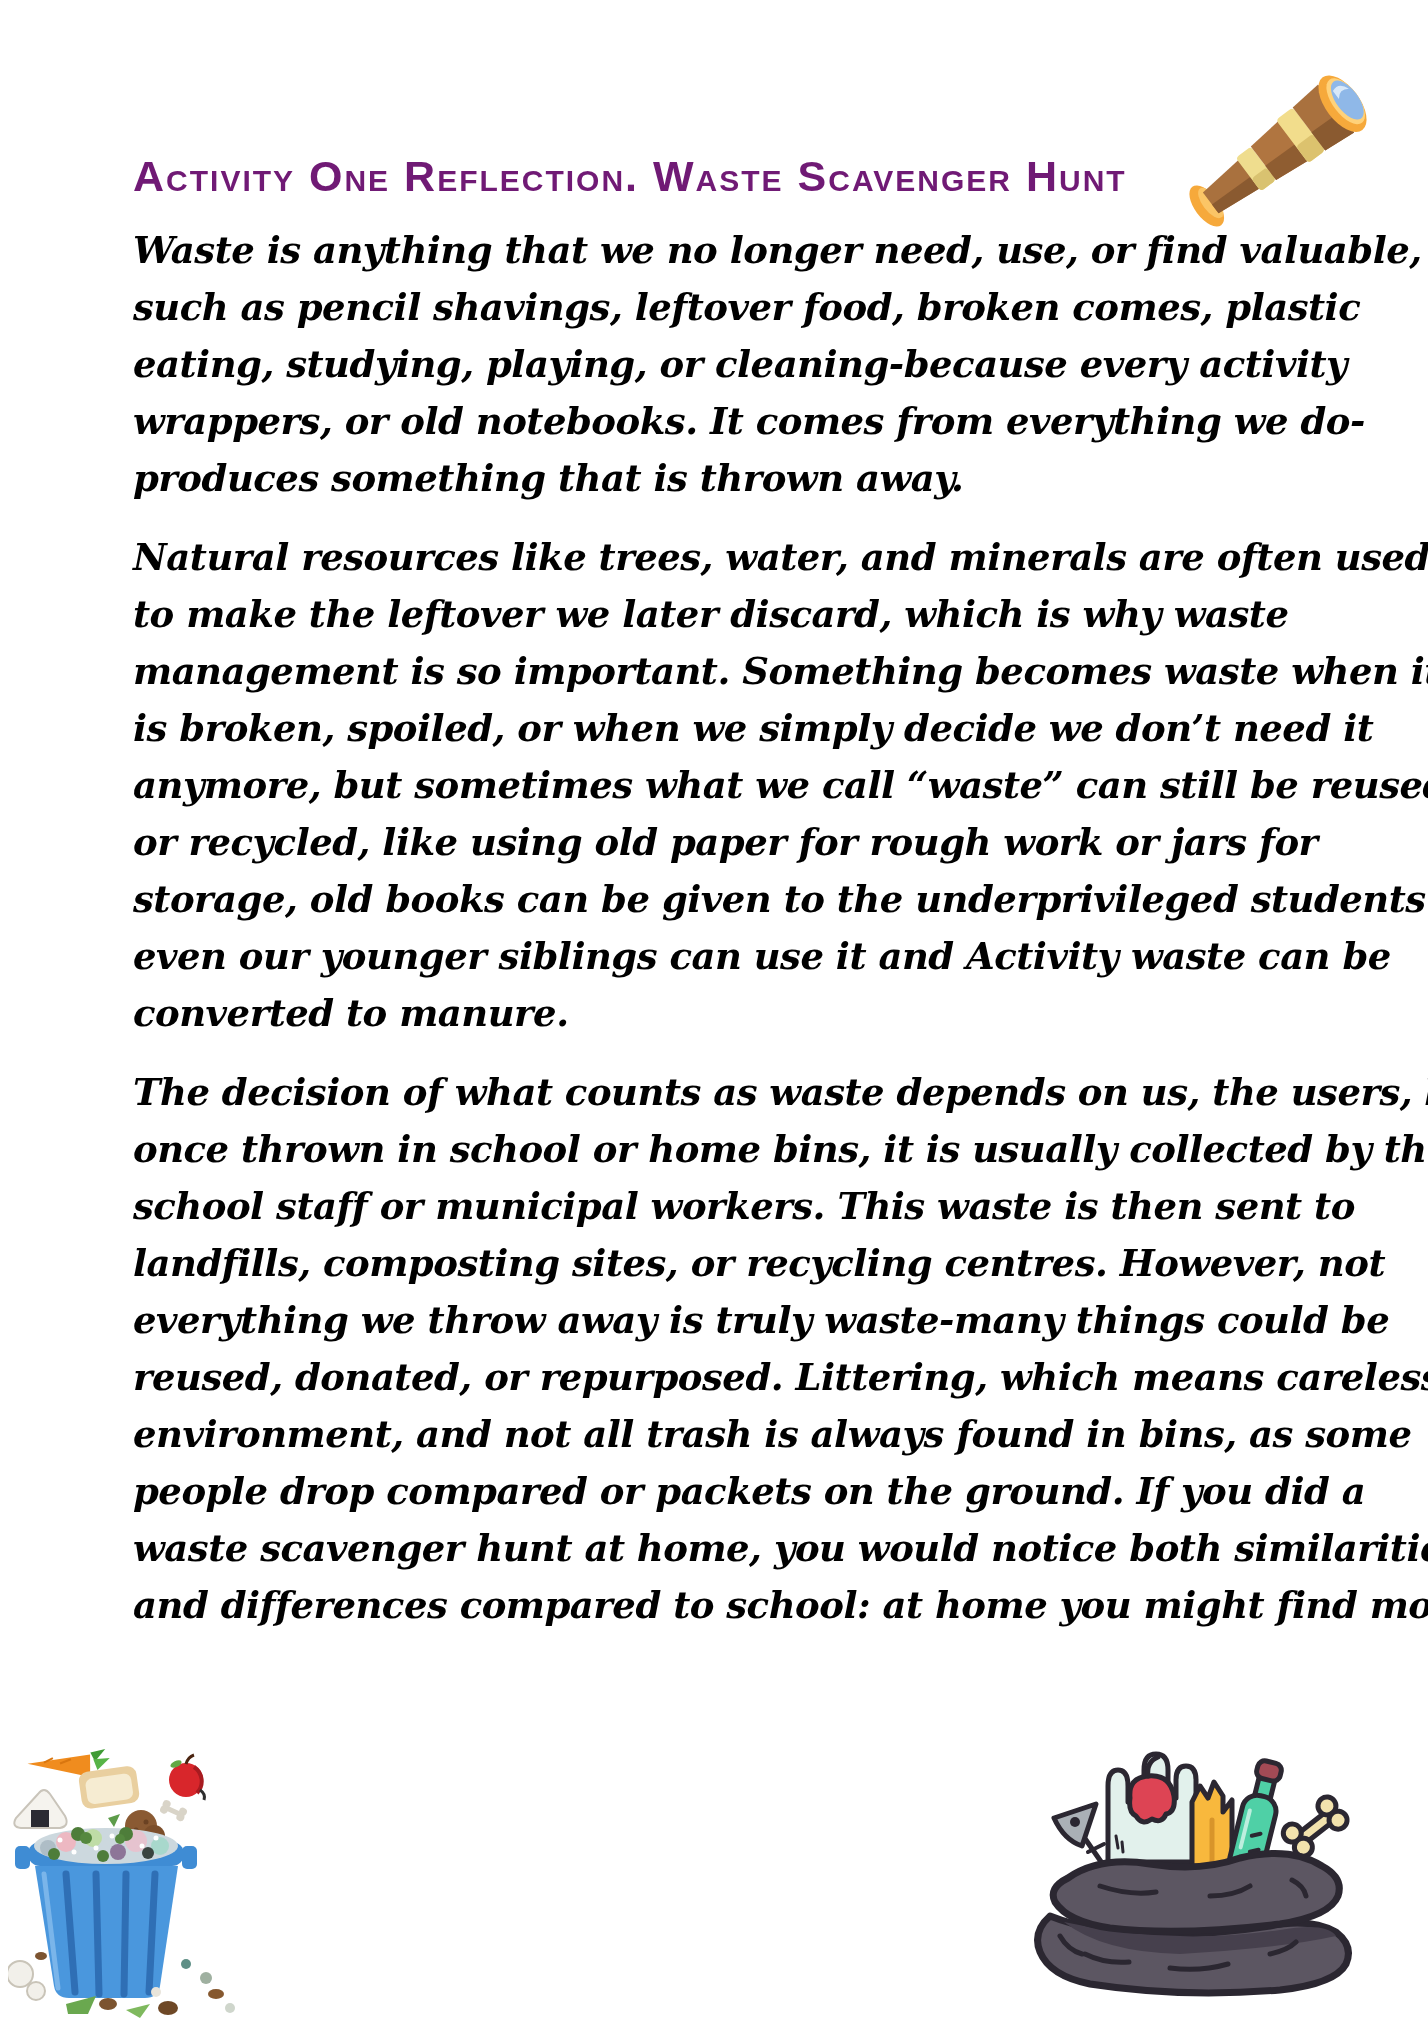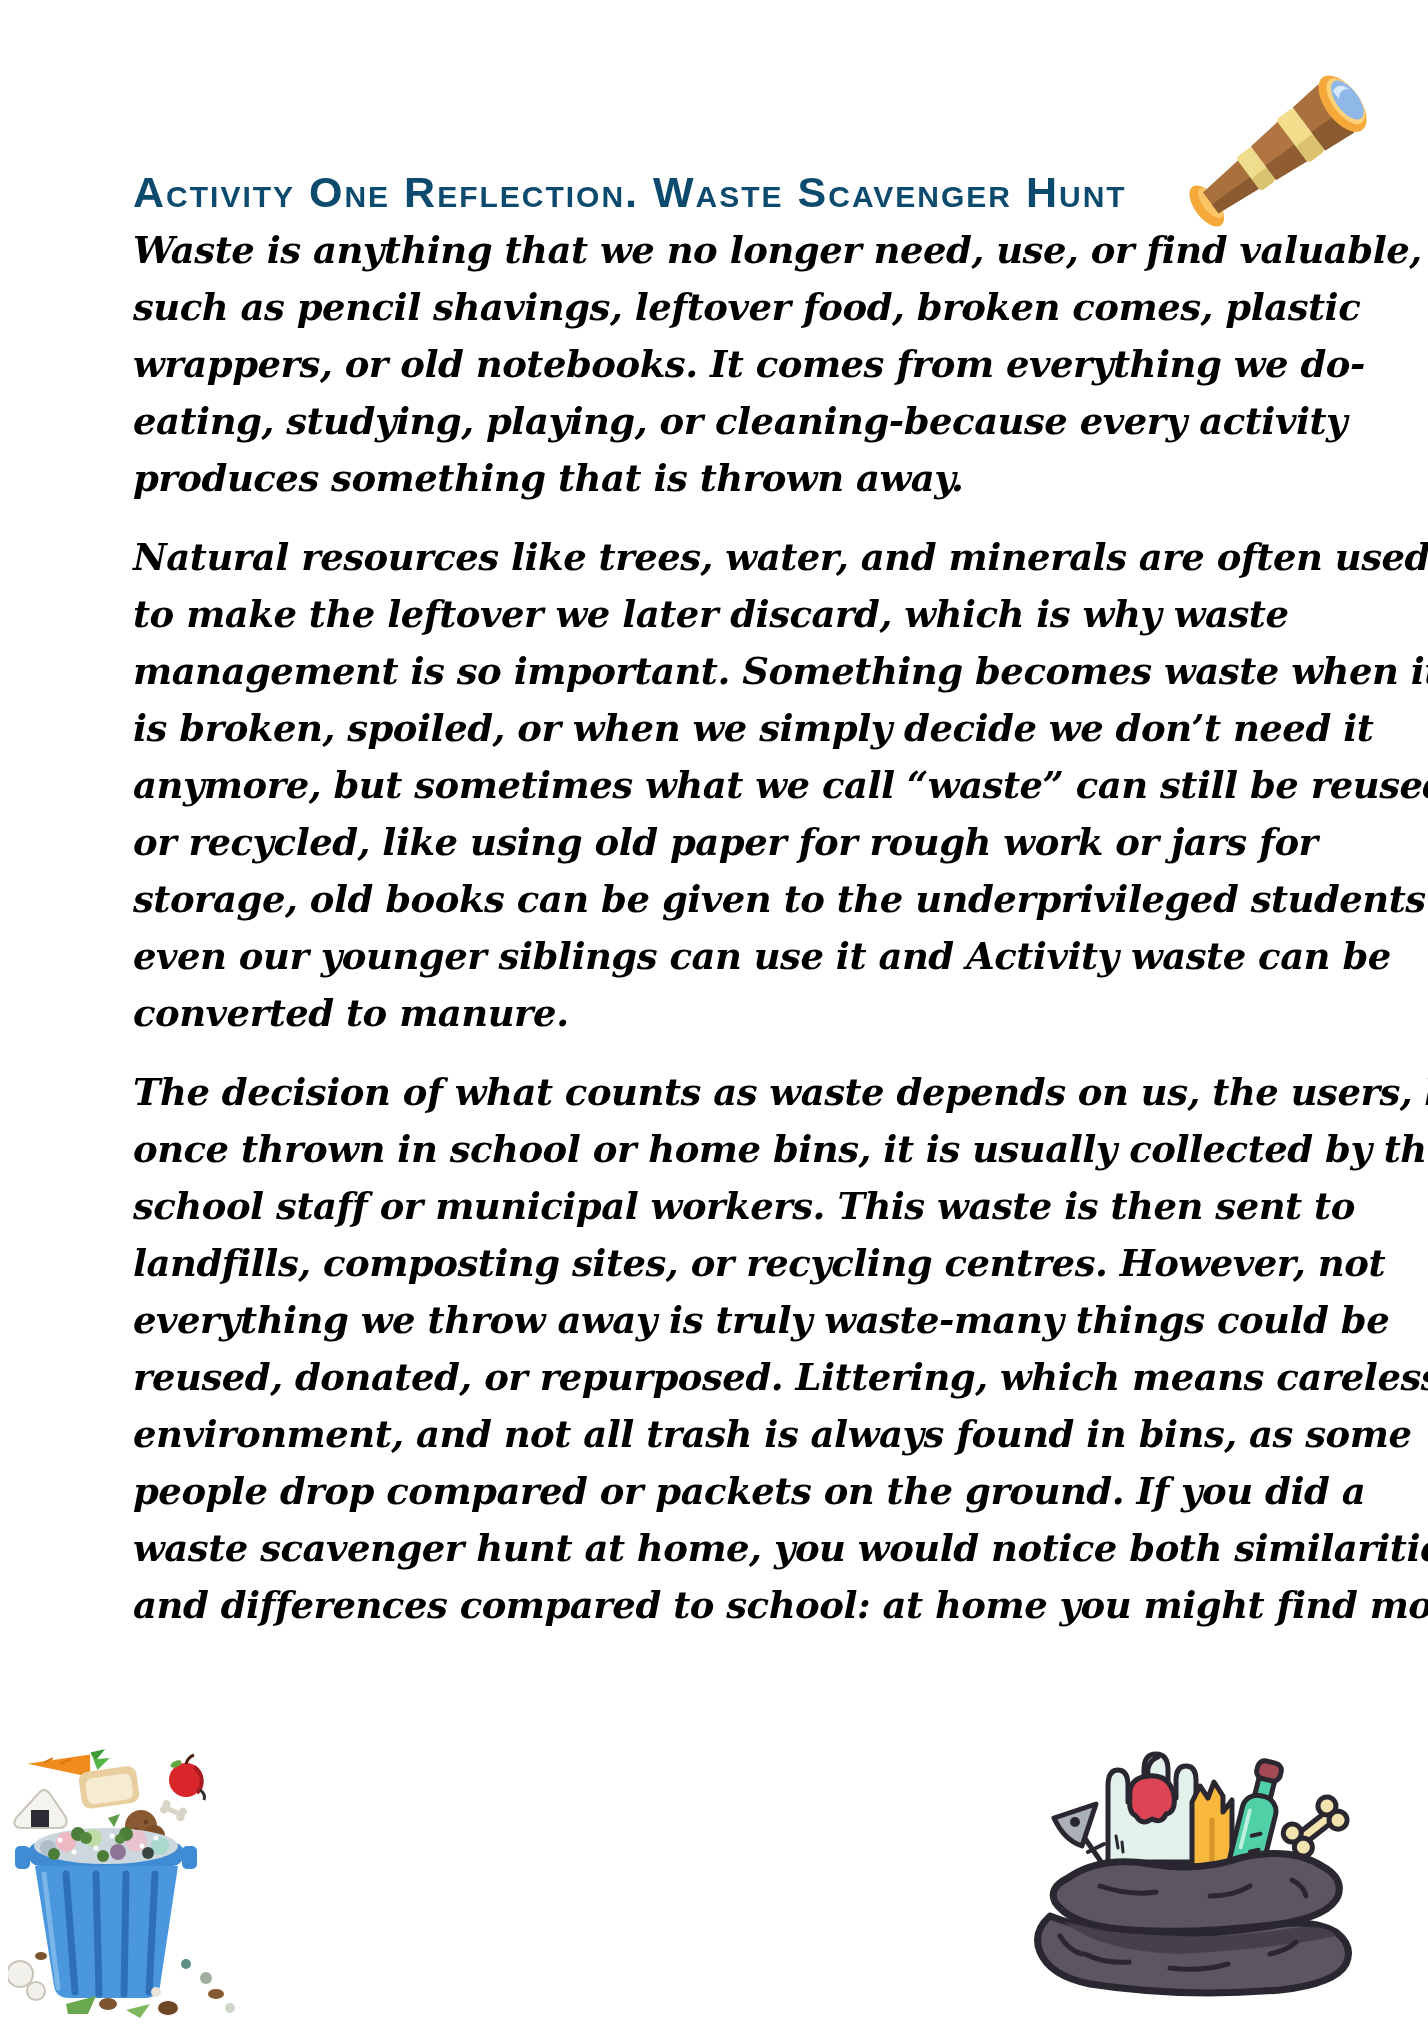--- a/index.html
+++ b/index.html
@@ -1,21 +1,21 @@
 <!DOCTYPE html>
 <html><head>
 <meta charset="utf-8">
 <style>
   html,body{margin:0;padding:0;background:#ffffff;}
   .page{position:relative;width:1428px;height:2028px;background:#ffffff;overflow:hidden;font-family:"Liberation Sans",sans-serif;}
   .title{
-    position:absolute;left:133px;top:168px;
+    position:absolute;left:133px;top:152px;
     font-family:"Liberation Sans",sans-serif;
     font-weight:700;font-variant:small-caps;
-    font-size:43px;letter-spacing:2px;color:#0c4a6e;white-space:nowrap;
+    font-size:43px;letter-spacing:2px;color:#701a75;white-space:nowrap;
   }
   .content{
     position:absolute;left:133px;top:222px;width:1190px;
     font-family:"DejaVu Serif",serif;font-style:italic;font-weight:700;
     font-size:37px;line-height:57px;color:#000000;letter-spacing:-0.5px;
   }
   .para{margin:0 0 22px 0;}
   .para .line{white-space:nowrap;}
   .illus{position:absolute;}
   .illus-telescope{left:1160px;top:25px;width:250px;height:240px;}
@@ -54,22 +54,22 @@
       <ellipse cx="76" cy="0" rx="13" ry="27" fill="#ffd27a"></ellipse>
       <ellipse cx="78" cy="0" rx="11" ry="23" fill="#8fb8e8"></ellipse>
       <path d="M72,-16 Q82,-20 86,-8 Q78,-14 72,-6 Z" fill="#d8e8f8"></path>
     </g>
   </svg>
 
   <div class="content">
     <div class="para">
         <div class="line">Waste is anything that we no longer need, use, or find valuable,</div>
         <div class="line">such as pencil shavings, leftover food, broken comes, plastic</div>
+        <div class="line">eating, studying, playing, or cleaning-because every activity</div>
         <div class="line">wrappers, or old notebooks. It comes from everything we do-</div>
-        <div class="line">eating, studying, playing, or cleaning-because every activity</div>
         <div class="line">produces something that is thrown away.</div>
       </div>
     <div class="para">
         <div class="line">Natural resources like trees, water, and minerals are often used</div>
         <div class="line">to make the leftover we later discard, which is why waste</div>
         <div class="line">management is so important. Something becomes waste when it</div>
         <div class="line">is broken, spoiled, or when we simply decide we don’t need it</div>
         <div class="line">anymore, but sometimes what we call “waste” can still be reused</div>
         <div class="line">or recycled, like using old paper for rough work or jars for</div>
         <div class="line">storage, old books can be given to the underprivileged students or</div>

